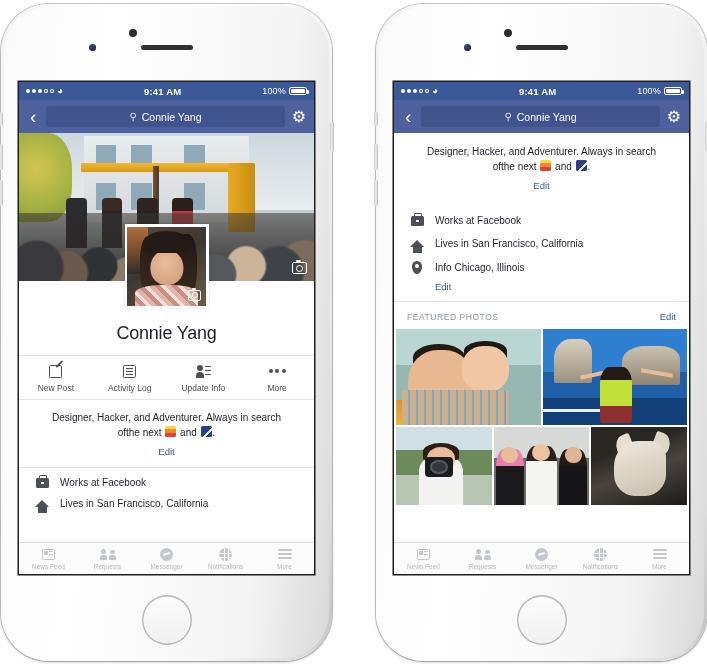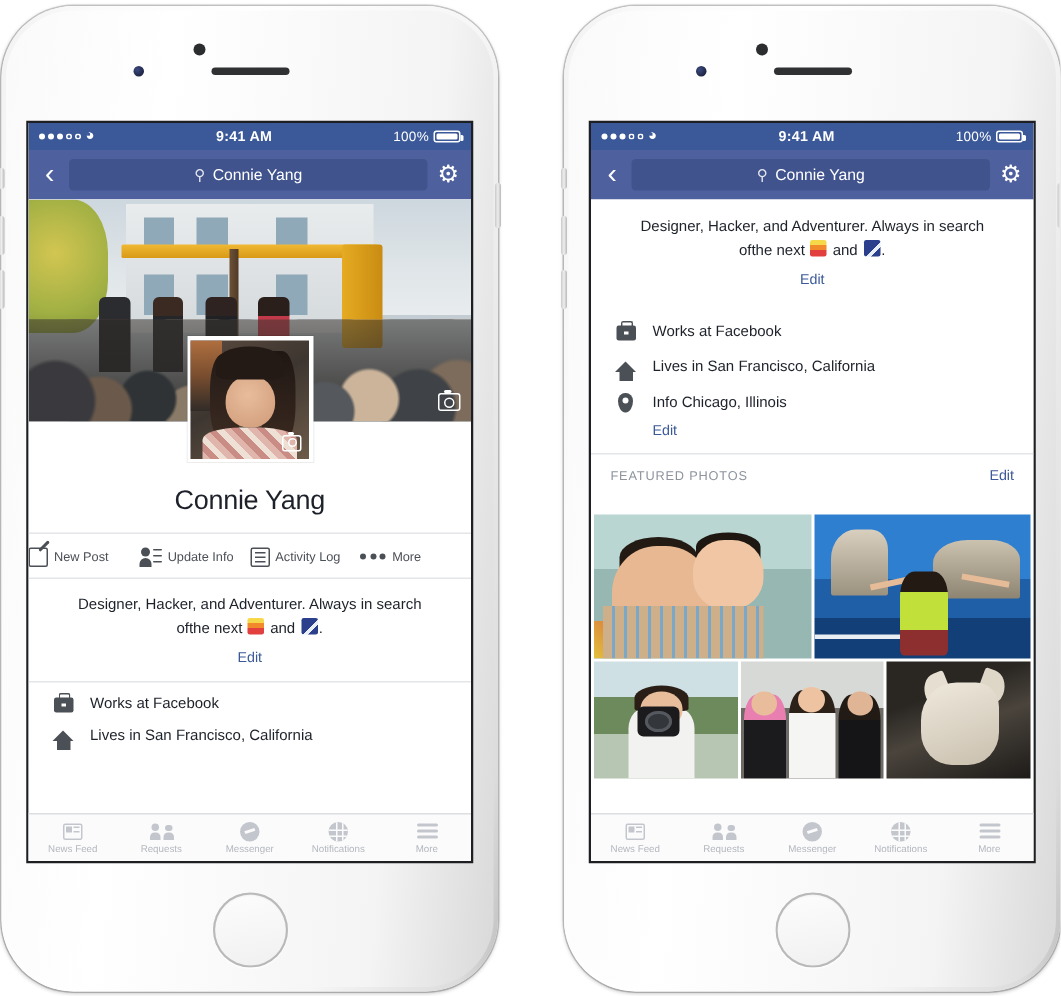--- a/index.html
+++ b/index.html
@@ -210,21 +210,21 @@
     text-align:center; font-size:18px; color:#1d2129;
     padding: 42px 0 11px; font-weight: 400; letter-spacing:-.2px;
   }
 
   
   .action-row {
     display:flex; border-top:1px solid #e3e5e8; border-bottom:1px solid #e3e5e8;
     padding: 7px 0 6px;
   }
   .action {
-    flex:1; display:flex; flex-direction:row; align-items:center; gap:4px;
+    flex:1; display:flex; flex-direction:column; align-items:center; gap:4px;
     cursor:pointer;
   }
   .action .ico { height:16px; display:flex; align-items:center; justify-content:center; color:#4b4f56; }
   .action .lbl { font-size:8.5px; color:#4b4f56; }
 
   .ico-compose { width:13px; height:13px; border:1.6px solid #4b4f56; border-radius:1.5px; position:relative; }
   .ico-compose::after {
     content:""; position:absolute; right:-3px; top:-3px; width:9px; height:2.4px;
     background:#4b4f56; transform:rotate(-45deg); border-radius:1px;
   }
@@ -263,22 +263,22 @@
   .g-home { width:0; height:0; border-left:7px solid transparent; border-right:7px solid transparent; border-bottom:7px solid #4b4f56; position:relative; }
   .g-home::after { content:""; position:absolute; left:-4.5px; top:7px; width:9px; height:6px; background:#4b4f56; }
   .g-cap { width:14px; height:6px; position:relative; }
   .g-cap::before { content:""; position:absolute; left:0; top:0; width:0; height:0; border-left:7px solid transparent; border-right:7px solid transparent; border-bottom:6px solid #4b4f56; }
   .g-cap::after { content:""; position:absolute; left:3px; top:6px; width:8px; height:3px; background:#4b4f56; border-radius:0 0 3px 3px; }
   .g-pin { width:10px; height:13px; background:#4b4f56; border-radius:50% 50% 50% 50% / 42% 42% 62% 62%; position:relative; }
   .g-pin::after { content:""; position:absolute; left:3px; top:3.4px; width:4px; height:4px; border-radius:50%; background:#fff; }
 
   
   .featured-head {
-    display:flex; align-items:flex-start; justify-content:space-between;
-    padding: 9px 13px 20px; border-top:1px solid #e3e5e8;
+    display:flex; align-items:center; justify-content:space-between;
+    padding: 9px 13px 7px; border-top:1px solid #e3e5e8;
   }
   .featured-head .t { font-size:8.5px; color:#8d949e; letter-spacing:.55px; }
   .featured-head .e { font-size:9.5px; color:#3b5998; cursor:pointer; }
   .photo-grid { display:flex; flex-direction:column; gap:2px; padding:0 2px 2px; }
   .grid-row { display:flex; gap:2px; }
   .ph { flex:1; height:96px; overflow:hidden; position:relative; cursor:pointer; }
   .grid-row.small .ph { height:78px; }
 
   
   .ph1 { background: linear-gradient(180deg,#b9d6d2 0 38%, #96b7b2 38% 100%); }
@@ -438,39 +438,39 @@
 
         <div class="action-row">
           <div class="action">
             <span class="ico">
                 <span class="ico-compose"></span>
               </span>
             <span class="lbl">New Post</span>
           </div>
           <div class="action">
             <span class="ico">
+                <span class="ico-list">
+                  <i></i>
+                  <i></i>
+                  <i></i>
+                </span>
+              </span>
+            <span class="lbl">Activity Log</span>
+          </div>
+          <div class="action">
+            <span class="ico">
               <span class="ico-person">
                   <i class="head"></i>
                   <i class="body"></i>
                   <i class="l1"></i>
                   <i class="l2"></i>
                   <i class="l3"></i>
                 </span>
             </span>
             <span class="lbl">Update Info</span>
-          </div>
-          <div class="action">
-            <span class="ico">
-                <span class="ico-list">
-                  <i></i>
-                  <i></i>
-                  <i></i>
-                </span>
-              </span>
-            <span class="lbl">Activity Log</span>
           </div>
           <div class="action">
             <span class="ico">
                 <span class="ico-dots">
                   <i></i>
                   <i></i>
                   <i></i>
                 </span>
               </span>
             <span class="lbl">More</span>

